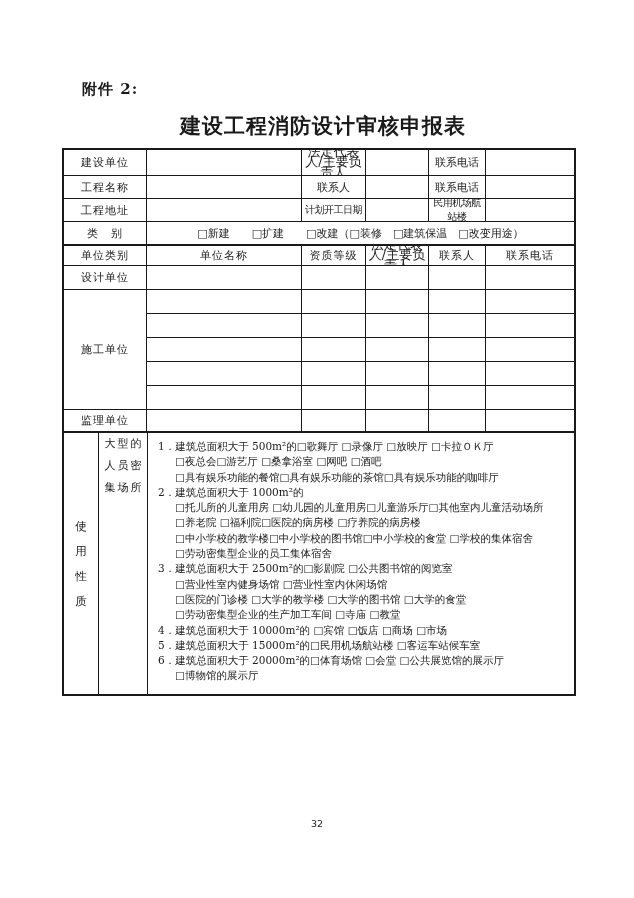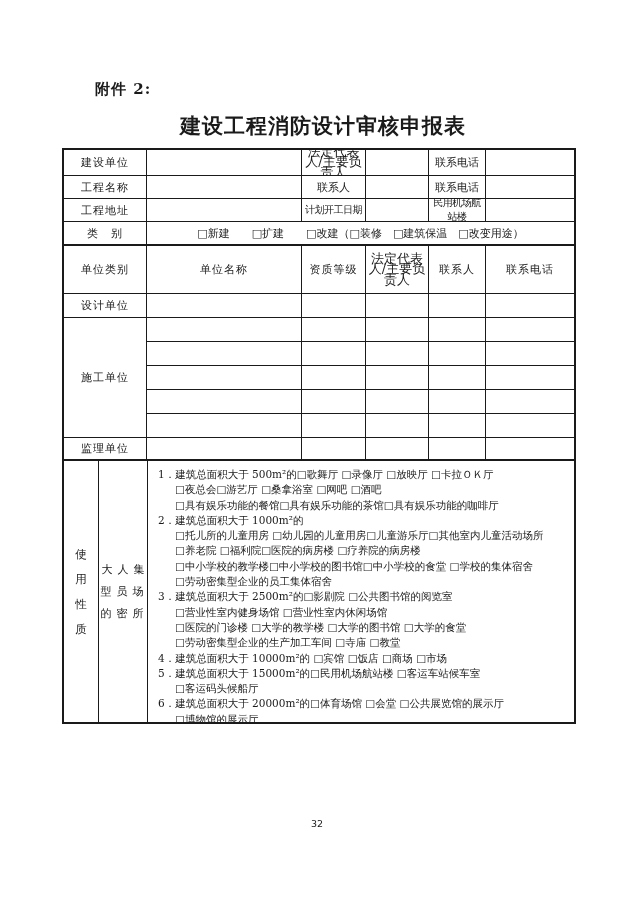--- a/index.html
+++ b/index.html
@@ -3,21 +3,21 @@
 <meta charset="utf-8">
 <style>
   * { margin:0; padding:0; box-sizing:border-box; }
   html,body { background:#ffffff; }
   .page {
     position:relative; width:634px; height:898px; background:#ffffff;
     font-family:"DejaVu Serif","Liberation Serif",serif; color:#1a1a1a;
     overflow:hidden;
   }
   .attachment {
-    position:absolute; left:95px; top:80px;
+    position:absolute; left:82px; top:80px;
     font-size:15px; font-weight:bold; letter-spacing:1px;
   }
   .title {
     position:absolute; left:12px; right:0; top:112px; text-align:center;
     font-size:21px; font-weight:bold; letter-spacing:1px;
   }
   .form-table {
     position:absolute; left:62px; top:148px; width:514px;
     border:2px solid #1a1a1a; background:#fff;
   }
@@ -25,39 +25,39 @@
   .trow.thick { border-bottom-width:2px; }
   .trow.last { border-bottom:none; }
   .cell {
     border-right:1px solid #1a1a1a;
     display:flex; align-items:center; justify-content:center;
     text-align:center; font-size:11px; overflow:hidden;
   }
   .cell.endc { border-right:none; }
   .w1{width:83px;} .w2{width:155px;} .w3{width:64px;}
   .w4{width:63px;} .w5{width:57px;} .w6{flex:1;}
-  .h34{height:26px;} .h23{height:23px;} .h24{height:24px;} .h32{height:48px;}
+  .h34{height:26px;} .h23{height:23px;} .h24{height:24px;} .h32{height:20px;}
   .lab { letter-spacing:1px; }
   .smalltxt { font-size:13px; line-height:10.5px; word-break:break-all; padding:0 1px; letter-spacing:0; }
   .datelab { font-size:10px; letter-spacing:-0.5px; }
   .wide-opt { flex:1; justify-content:center; font-size:11px; white-space:nowrap; }
   
   .constr { display:flex; border-bottom:1px solid #1a1a1a;justify-content:flex-end; }
   .constr-label { width:83px; border-right:1px solid #1a1a1a; display:flex; align-items:center; justify-content:center; font-size:11px; letter-spacing:1px; }
   .constr-rows { flex:1; display:flex; flex-direction:column; }
   .subrow { display:flex; border-bottom:1px solid #1a1a1a; height:24px; }
   .subrow.slast { border-bottom:none; height:23px; }
   .subrow .cell { font-size:11px; }
   
   .usage-row { display:flex; height:261px; border-bottom:none; }
   .uw1 { width:35px; }
   .uw2 { width:49px; }
   .uw3 { flex:1; }
   .vert-label { display:flex; flex-direction:column; align-items:center; justify-content:center; font-size:11.5px; line-height:25px; letter-spacing:0; }
-  .place-label { display:flex; flex-direction:row; align-items:center; justify-content:flex-start; font-size:11px; line-height:22px; letter-spacing:2px; text-indent:2px; }
+  .place-label { display:flex; flex-direction:column; align-items:center; justify-content:flex-start; font-size:11px; line-height:22px; letter-spacing:2px; text-indent:2px; }
   .usage-content { display:block; text-align:left; padding-top:6px; font-size:10.5px; line-height:15.3px; white-space:nowrap; }
   .uline { padding-left:27px; }
   .uline.numbered { padding-left:10px; }
   .footer { position:absolute; left:0; right:0; top:818px; text-align:center; font-size:9.5px; font-family:"DejaVu Sans","Liberation Sans",sans-serif; }
 </style>
 </head>
 <body>
 
 <div class="page">
 
@@ -186,21 +186,20 @@
         <div class="uline">□托儿所的儿童用房 □幼儿园的儿童用房□儿童游乐厅□其他室内儿童活动场所</div>
         <div class="uline">□养老院 □福利院□医院的病房楼 □疗养院的病房楼</div>
         <div class="uline">□中小学校的教学楼□中小学校的图书馆□中小学校的食堂 □学校的集体宿舍</div>
         <div class="uline">□劳动密集型企业的员工集体宿舍</div>
         <div class="uline numbered">3．建筑总面积大于 2500m²的□影剧院 □公共图书馆的阅览室</div>
         <div class="uline">□营业性室内健身场馆 □营业性室内休闲场馆</div>
         <div class="uline">□医院的门诊楼 □大学的教学楼 □大学的图书馆 □大学的食堂</div>
         <div class="uline">□劳动密集型企业的生产加工车间 □寺庙 □教堂</div>
         <div class="uline numbered">4．建筑总面积大于 10000m²的 □宾馆 □饭店 □商场 □市场</div>
         <div class="uline numbered">5．建筑总面积大于 15000m²的□民用机场航站楼 □客运车站候车室</div>
-        <div class="uline">□客运码头候船厅</div>
         <div class="uline numbered">6．建筑总面积大于 20000m²的□体育场馆 □会堂 □公共展览馆的展示厅</div>
         <div class="uline">□博物馆的展示厅</div>
       </div>
     </div>
 
   </div>
 
   <div class="footer">32</div>
 
 </div>

